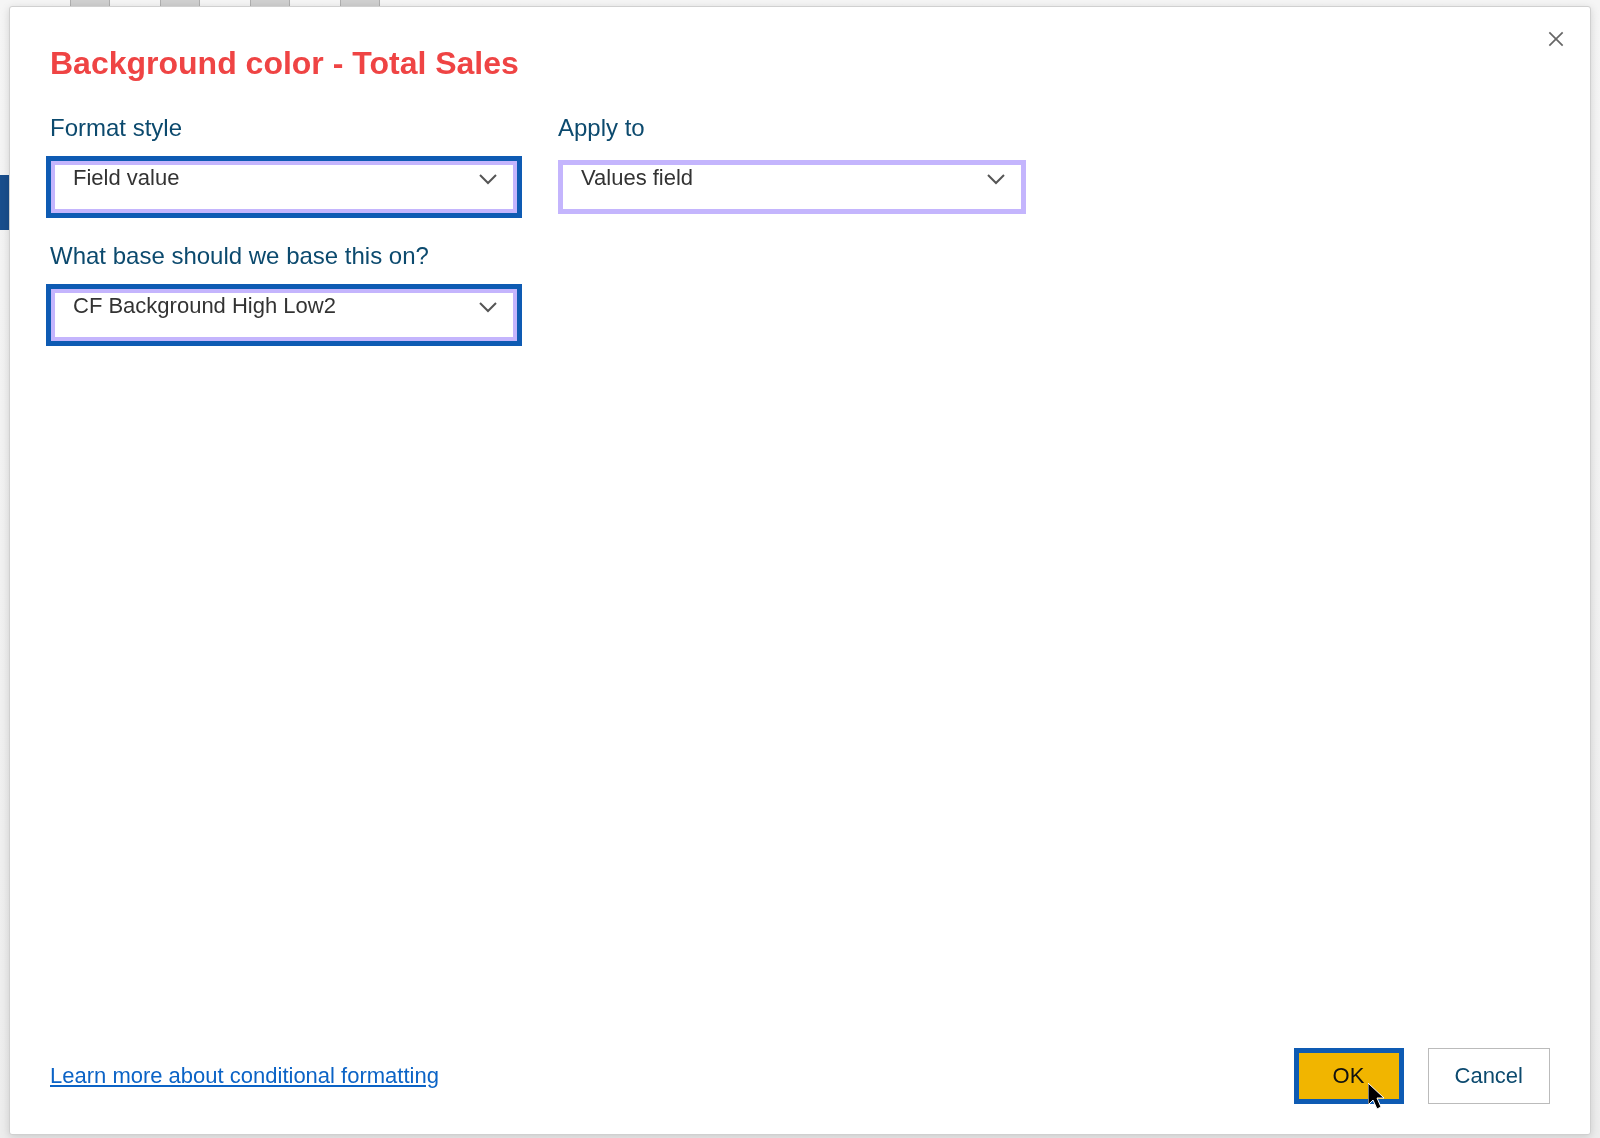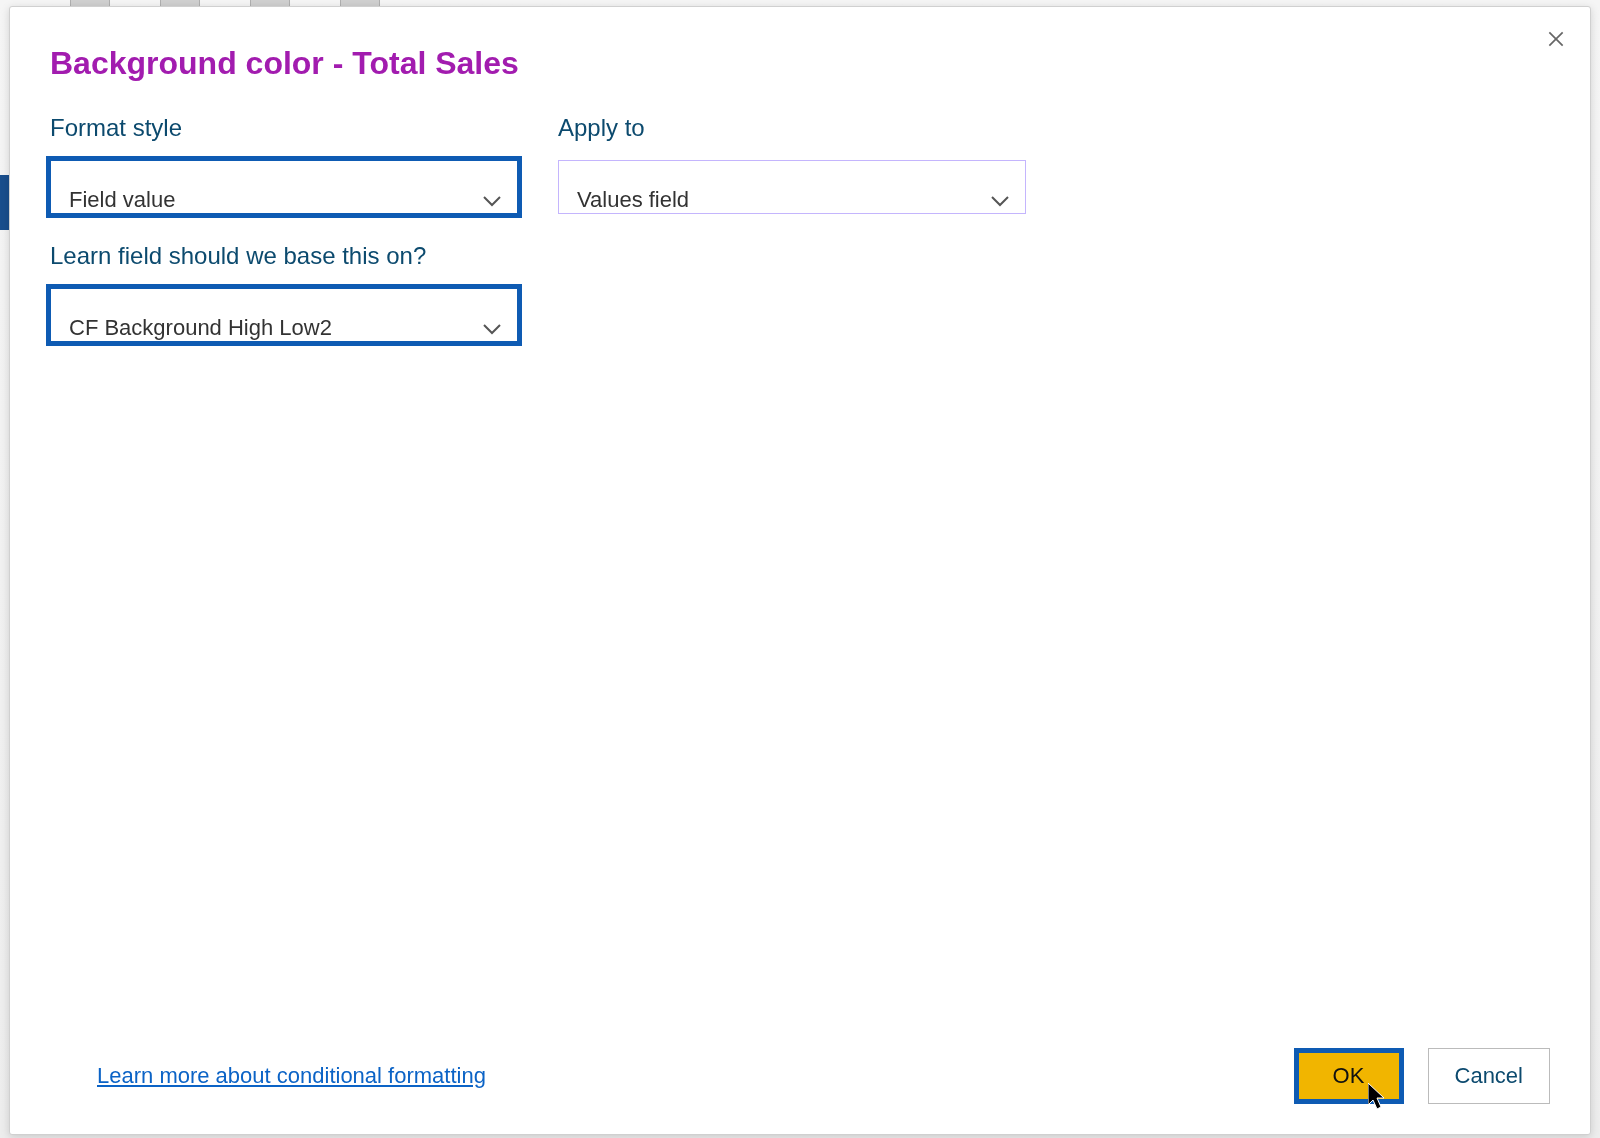--- a/index.html
+++ b/index.html
@@ -70,45 +70,45 @@
       cursor: pointer;
       color: #666;
     }
     .close-btn svg {
       width: 20px;
       height: 20px;
     }
     .dialog-title {
       font-size: 32px;
       font-weight: 600;
-      color: #a21caf;
+      color: #ef4444;
       margin-bottom: 32px;
       margin-top: 8px;
     }
     .form-row {
       display: flex;
       gap: 40px;
       margin-bottom: 28px;
     }
     .form-group {
       display: flex;
       flex-direction: column;
     }
     .form-label {
       font-size: 24px;
       color: #0c4a6e;
       margin-bottom: 18px;
       font-weight: 400;
     }
     .dropdown {
       display: flex;
-      align-items: flex-end;
+      align-items: flex-start;
       justify-content: space-between;
       background: #fff;
-      border: 1px solid #c4b5fd;
+      border: 5px solid #c4b5fd;
       height: 54px;
       padding: 0 16px 0 18px;
       font-size: 22px;
       color: #333;
       cursor: pointer;
       width: 468px;
     }
     .dropdown.highlighted {
       outline: 5px solid #0e5bb3;
       outline-offset: -1px;
@@ -128,21 +128,20 @@
       align-items: center;
       justify-content: space-between;
       margin-top: auto;
       padding-top: 10px;
     }
     .learn-link {
       font-size: 22px;
       color: #0b63c6;
       text-decoration: underline;
       cursor: pointer;
-      margin-left: 47px;
     }
     .buttons {
       display: flex;
       gap: 24px;
     }
     .btn {
       min-width: 110px;
       height: 56px;
       padding: 0 26px;
       font-size: 22px;
@@ -218,21 +217,21 @@
           <svg viewBox="0 0 18 11">
               <polyline points="1,1 9,9 17,1"></polyline>
             </svg>
         </span>
       </div>
     </div>
   </div>
 
   <div class="form-row">
     <div class="form-group">
-      <label class="form-label">Learn field should we base this on?</label>
+      <label class="form-label">What base should we base this on?</label>
       <div class="dropdown highlighted">
         <span>CF Background High Low2</span>
         <span class="chevron-down">
           <svg viewBox="0 0 18 11">
               <polyline points="1,1 9,9 17,1"></polyline>
             </svg>
         </span>
       </div>
     </div>
   </div>

